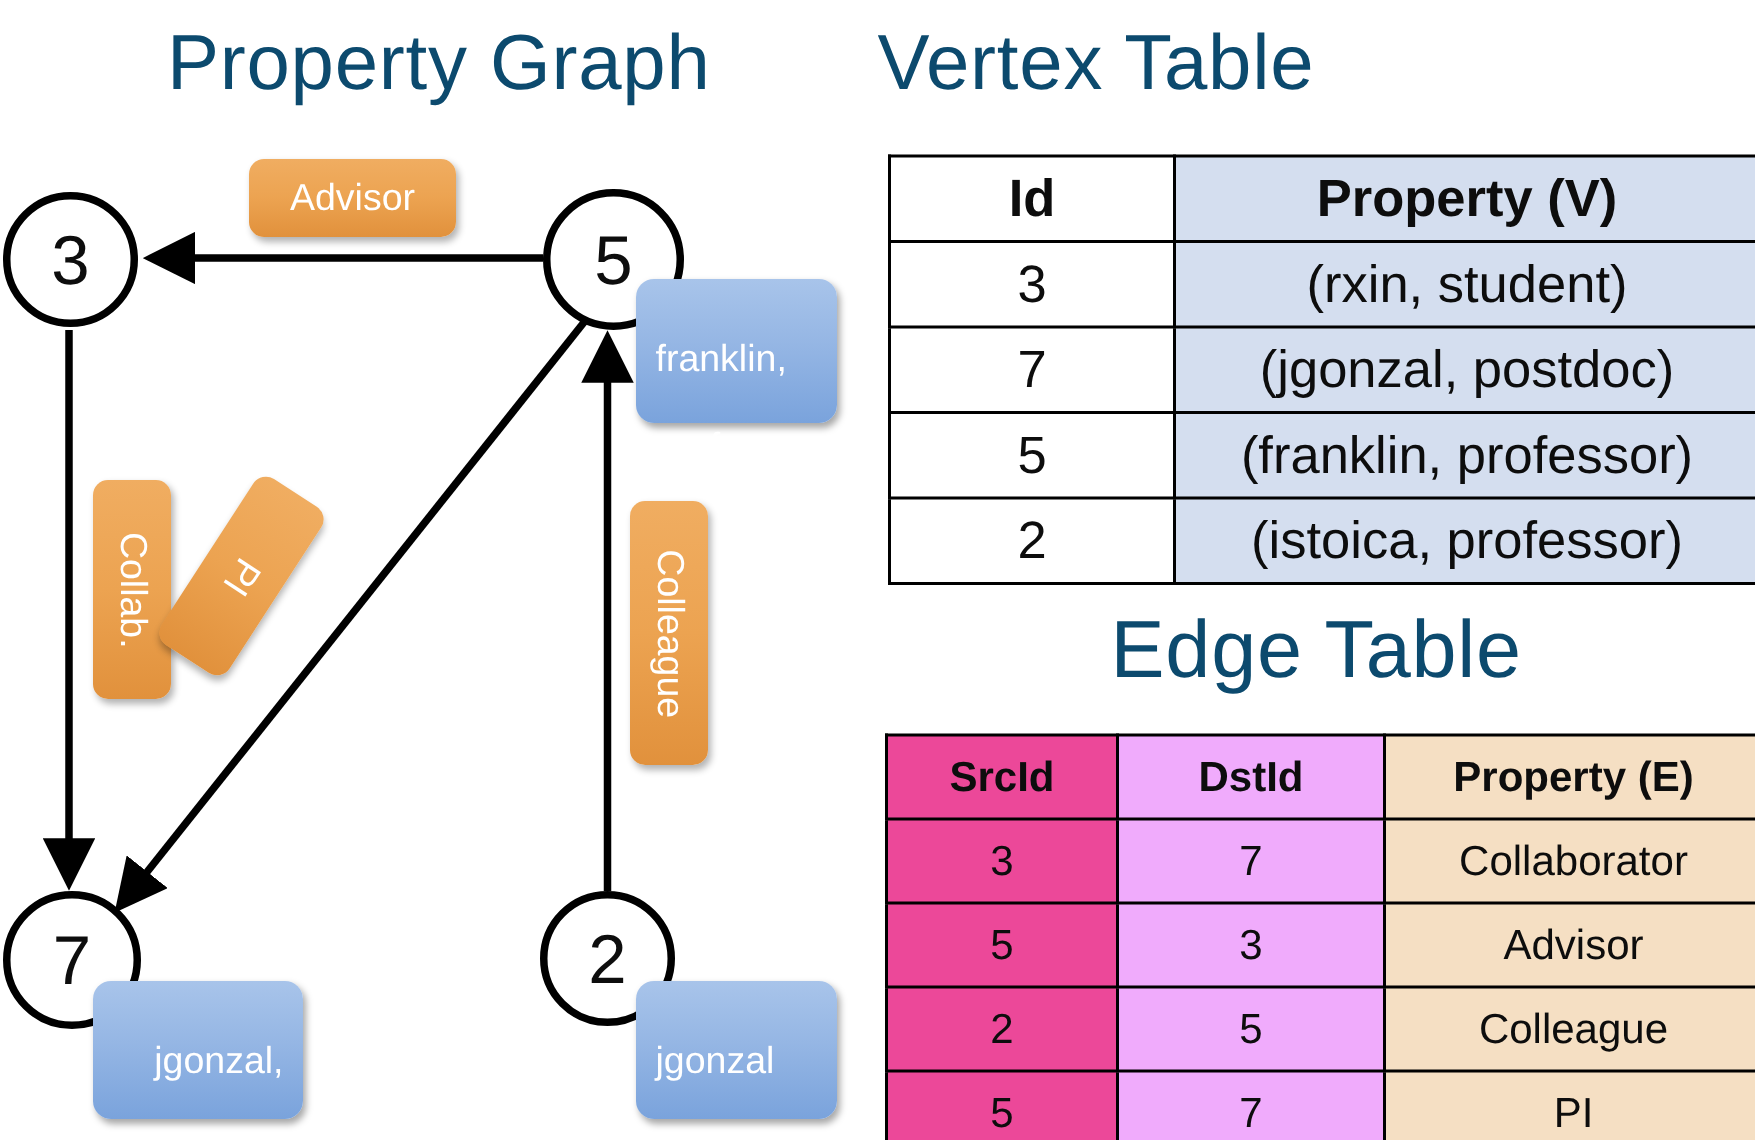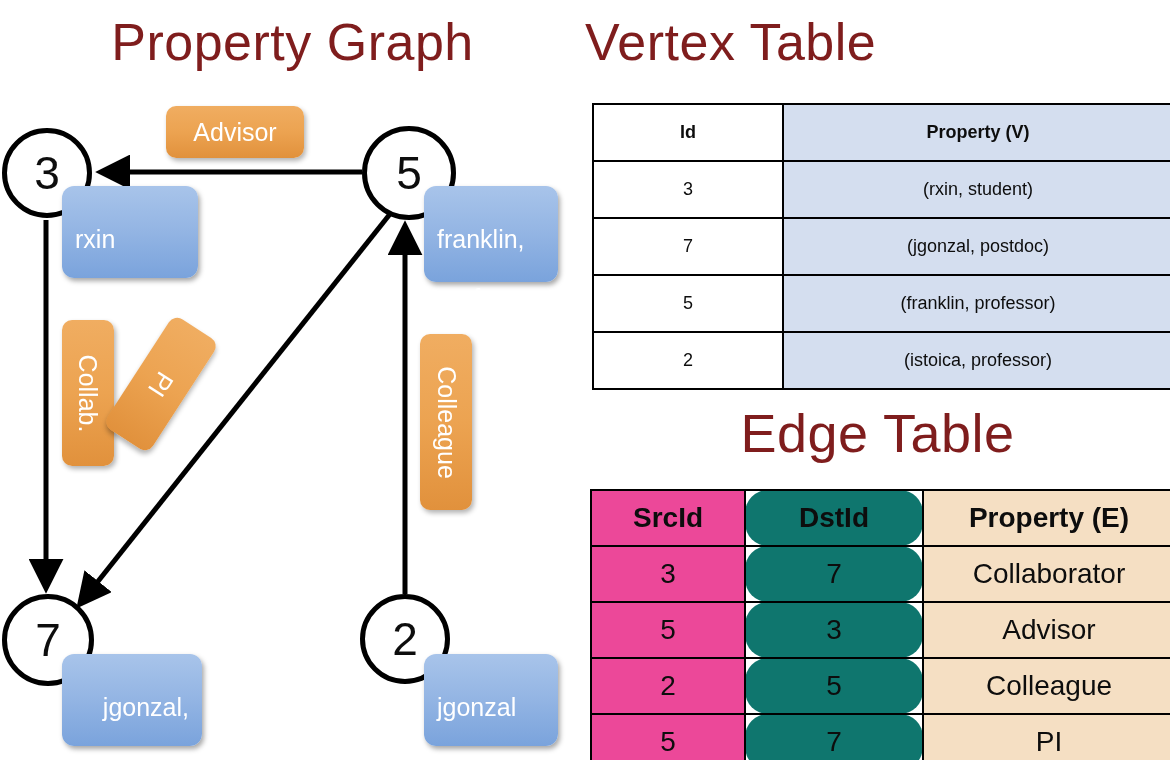--- a/index.html
+++ b/index.html
@@ -14,21 +14,21 @@
     overflow: hidden;
     font-family: "Liberation Sans", sans-serif;
     color: #111111;
   }
 
   
   .title {
     position: absolute;
     font-family: "Liberation Sans", sans-serif;
     font-weight: 300;
-    color: #7f1d1d;
+    color: #0c4a6e;
     letter-spacing: 0.5px;
     white-space: nowrap;
   }
   #title-property-graph { left: 0; top: 12px; width: 585px; text-align: center; font-size: 52px; }
   #title-vertex-table   { left: 585px; top: 12px; width: 585px; font-size: 52px; }
   #title-edge-table     { left: 585px; top: 402px; width: 585px; text-align: center; font-size: 54px; }
 
   
   #graph-panel {
     position: absolute;
@@ -102,28 +102,28 @@
   .data-table td, .data-table th {
     border: 2px solid #000000;
     text-align: center;
     font-weight: 300;
     color: #0d0d0d;
     padding: 0;
   }
   .data-table th { font-weight: 700; }
 
   #vertex-table { left: 592px; top: 103px; width: 576px; }
-  #vertex-table th, #vertex-table td { height: 55px; font-size: 18px; }
+  #vertex-table th, #vertex-table td { height: 55px; font-size: 35px; }
   #vertex-table .col-id { width: 188px; background: #ffffff; }
   #vertex-table .col-prop { width: 388px; background: #d4deef; }
 
   #edge-table { left: 590px; top: 489px; width: 578px; }
   #edge-table th, #edge-table td { height: 54px; font-size: 28px; }
   #edge-table .col-src { width: 152px; background: #ec4899; }
-  #edge-table .col-dst { width: 176px; background: #0f766e; border-radius: 23px; }
+  #edge-table .col-dst { width: 176px; background: #f0abfc; }
   #edge-table .col-eprop { width: 250px; background: #f5dfc3; }
 </style>
 </head>
 <body>
 
 <div class="title" id="title-property-graph">Property Graph</div>
 <div class="title" id="title-vertex-table">Vertex Table</div>
 <div class="title" id="title-edge-table">Edge Table</div>
 
 <div id="graph-panel">
@@ -150,24 +150,20 @@
   <div class="vertex-circle" style="left:362px; top:126px; width:94px; height:94px;">
     <span>5</span>
   </div>
   <div class="vertex-circle" style="left:2px; top:594px; width:92px; height:92px;">
     <span>7</span>
   </div>
   <div class="vertex-circle" style="left:360px; top:594px; width:90px; height:90px;">
     <span>2</span>
   </div>
 
-  <div class="prop-box" style="left:62px; top:186px; width:136px; height:92px;">
-    <div>rxin</div>
-    <div>stu.</div>
-  </div>
   <div class="prop-box" style="left:424px; top:186px; width:134px; height:96px;">
     <div>franklin,</div>
     <div>prof.</div>
   </div>
   <div class="prop-box" style="left:62px; top:654px; width:140px; height:92px;text-align:right;">
     <div>jgonzal,</div>
     <div>pst.doc.</div>
   </div>
   <div class="prop-box" style="left:424px; top:654px; width:134px; height:92px;">
     <div>jgonzal</div>

